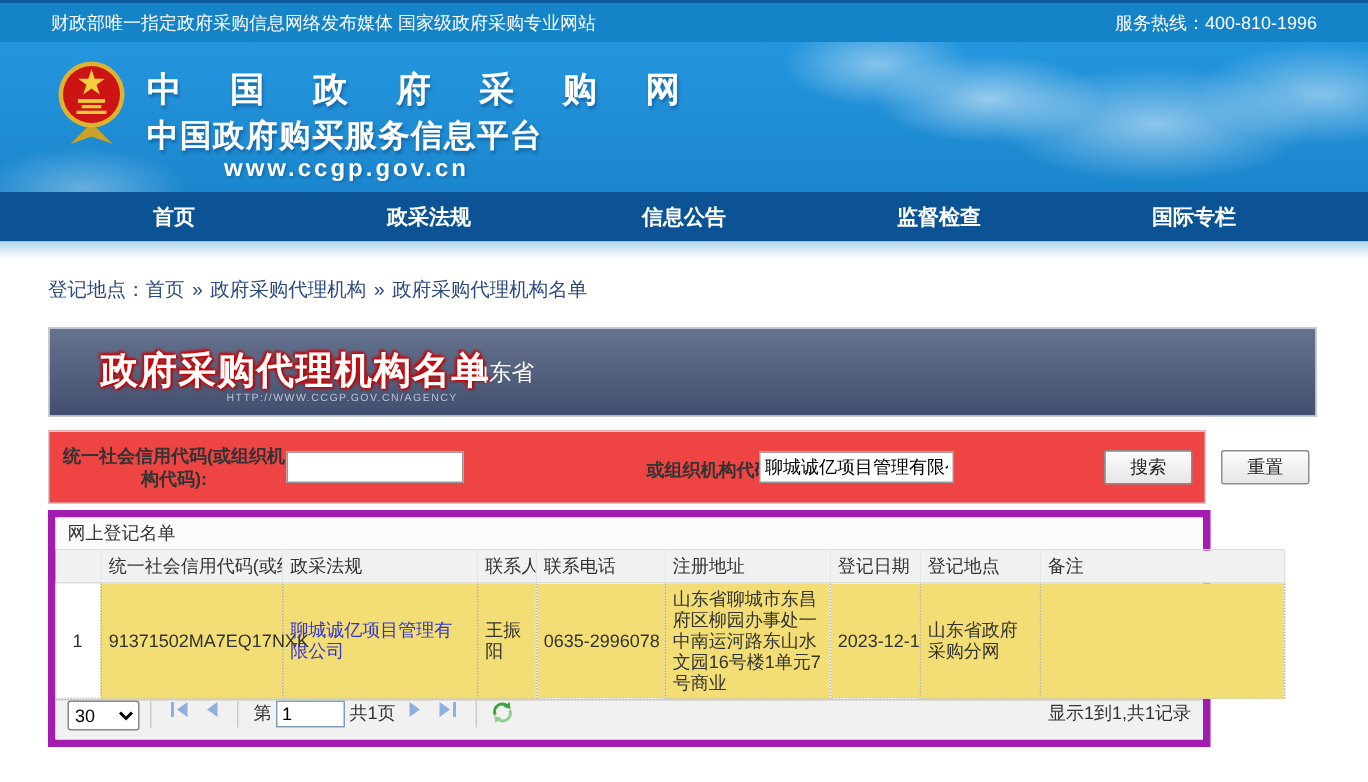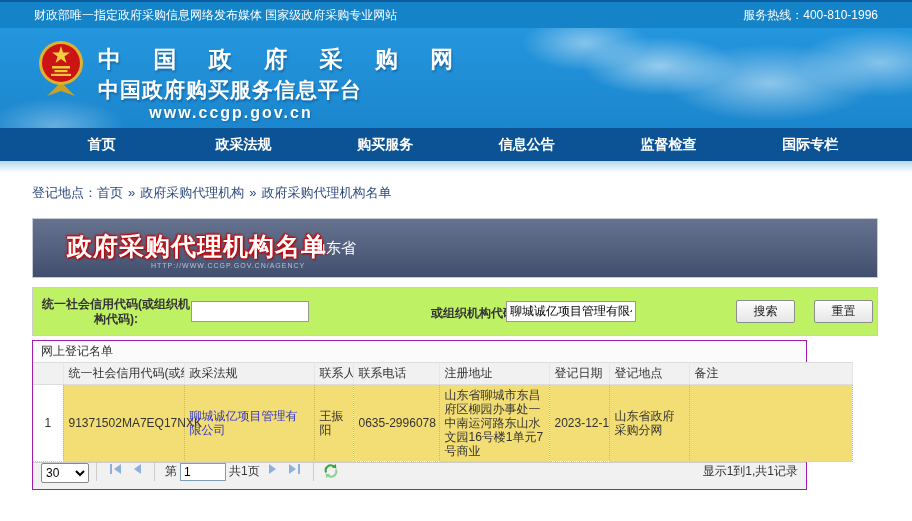--- a/index.html
+++ b/index.html
@@ -46,38 +46,38 @@
   .banner { position:absolute; top:218px; left:32px; width:846px; height:60px;
     background:linear-gradient(180deg,#66738f 0%, #414f6e 100%);
     border:1px solid #c6cbd6; }
   .banner-title { position:absolute; left:34px; top:11px; font-size:25px; font-weight:bold;
     color:#fff; letter-spacing:1px;
     text-shadow:0 0 2px #e00000,0 0 3px #d00000,1px 1px 2px #a00000,-1px -1px 2px #d00000; }
   .banner-url { position:absolute; left:118px; top:43px; font-size:7px; color:#b9c2d4; letter-spacing:1px; }
   .banner-province { position:absolute; left:278px; top:20px; font-size:15px; color:#fff; }
 
   
-  .search-panel { position:absolute; top:287px; left:32px; width:846px; height:49px;
-    border:1px solid #ccc; background:#bef264; font-size:12px; color:#333; }
+  .search-panel { position:absolute; top:287px; left:32px; width:772px; height:49px;
+    border:1px solid #ccc; background:#ef4444; font-size:12px; color:#333; }
   .sp-code-label { position:absolute; left:8px; top:9px; width:150px; text-align:center;
     font-weight:bold; line-height:15px; }
   .sp-code-input { position:absolute; left:158px; top:13px; width:118px; height:21px;
     border:1px solid #999; background:#fff; font-size:12px; padding:0 3px; }
   .sp-name-label { position:absolute; left:398px; top:17px; font-weight:bold; }
   .sp-name-input { position:absolute; left:473px; top:13px; width:130px; height:21px;
     border:1px solid #999; background:#fff; font-size:12px; padding:0 3px; }
   .sp-btn { position:absolute; top:12px; width:59px; height:23px; font-size:12px; color:#222;
     background:linear-gradient(180deg,#fdfdfd,#e6e6e6); border:1px solid #8e8e8e;
     border-radius:2px; cursor:pointer; }
   .sp-btn.search { left:703px; }
   .sp-btn.reset  { left:781px; }
 
   
   .table-wrap { position:absolute; top:340px; left:32px; width:775px;
-    border:1px solid #a21caf; background:#fff; }
+    border:5px solid #a21caf; background:#fff; }
   .tw-title { height:21px; line-height:21px; padding-left:8px; font-size:12px;
     color:#333; background:#fbfbfb; }
   table { width:100%; border-collapse:collapse; table-layout:fixed; font-size:12px; color:#333; }
   thead tr { height:22px; background:#f1f1f1; }
   th { font-weight:normal; text-align:left; padding:2px 5px; white-space:nowrap; overflow:hidden;
     border-top:1px solid #ddd; border-bottom:1px solid #ddd; border-right:1px solid #e6e6e6; }
   th:last-child { border-right:none; }
   tbody td { padding:3px 5px; vertical-align:middle; background:#f2de74;
     border-right:1px dotted #b3b3b3; border-bottom:1px dotted #ccc; line-height:14px; }
   td.cell-index { background:#fff; text-align:center; }
@@ -121,21 +121,20 @@
     </span>
     <div class="site-title">中 国 政 府 采 购 网</div>
     <div class="site-subtitle">中国政府购买服务信息平台</div>
     <div class="site-url">www.ccgp.gov.cn</div>
   </div>
 
   <div class="nav">
     <div class="nav-inner">
       <div class="nav-item">首页</div>
       <div class="nav-item">政采法规</div>
-      <div class="nav-item">购买服务</div>
       <div class="nav-item">信息公告</div>
       <div class="nav-item">监督检查</div>
       <div class="nav-item">国际专栏</div>
     </div>
   </div>
   <div class="fade"></div>
 
   <div class="breadcrumb">
     <span>登记地点：</span><a>首页</a><span class="bc-sep">»</span><a>政府采购代理机构</a><span class="bc-sep">»</span><a>政府采购代理机构名单</a>
   </div>

